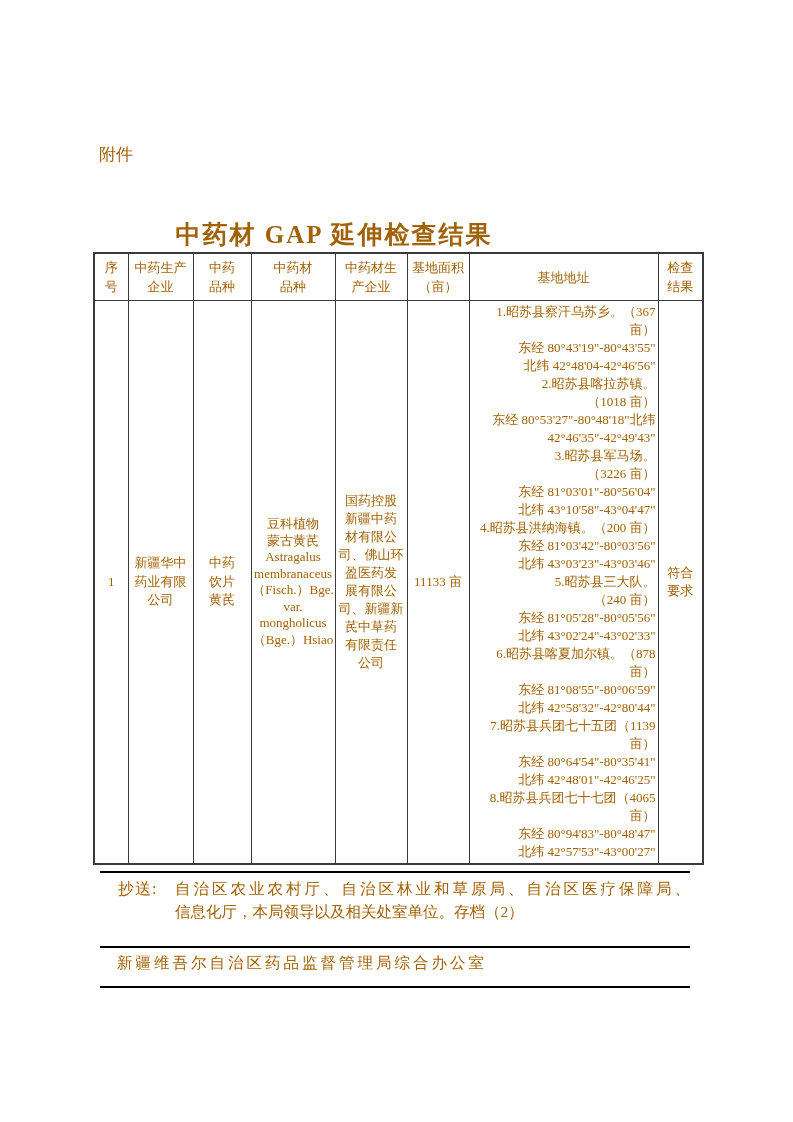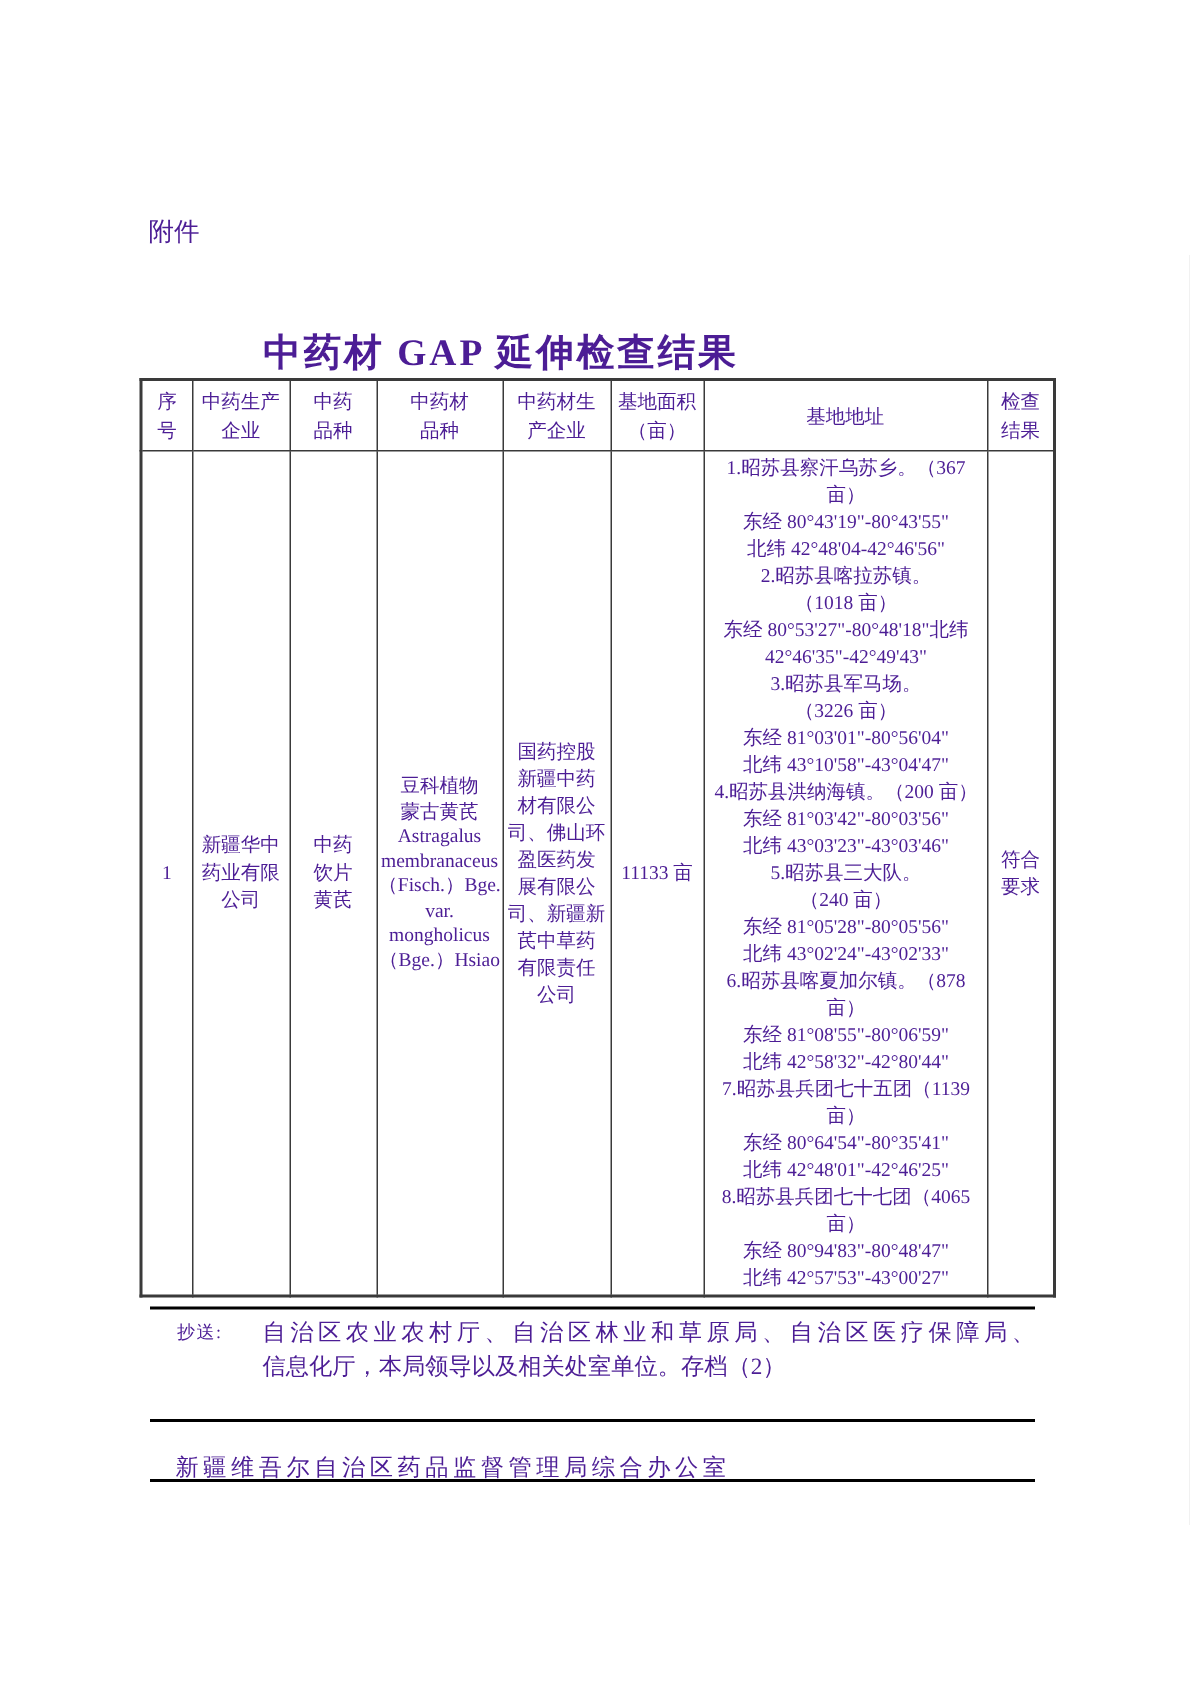--- a/index.html
+++ b/index.html
@@ -3,21 +3,21 @@
 <meta charset="utf-8">
 <style>
   html, body { margin: 0; padding: 0; background: #e8e8e8; }
   .page {
     position: relative;
     width: 793px;
     height: 1122px;
     margin: 0 auto;
     background: #ffffff;
     font-family: "Liberation Serif", "DejaVu Serif", serif;
-    color: #4c1d95;
+    color: #a16207;
     overflow: hidden;
   }
   .attachment {
     position: absolute;
     left: 99px;
     top: 144px;
     font-size: 17px;
     line-height: 22px;
   }
   .doc-title {
@@ -48,40 +48,40 @@
     text-align: center;
     vertical-align: middle;
     white-space: pre-line;
     overflow: hidden;
   }
   .doc-table th { height: 46px; line-height: 19px; }
   .doc-table td { line-height: 18.5px; }
   .doc-table td.latin-cell { line-height: 16.5px; }
   .doc-table td.producer2-cell { line-height: 18px; font-family: Liberation Serif, serif; }
   .doc-table td.addr-cell {
-    text-align: center;
+    text-align: right;
     vertical-align: top;
     line-height: 18px;
     padding: 2px 2px 2px 3px;
   }
   .rule {
     position: absolute;
     left: 100px;
     width: 590px;
     height: 2px;
     background: #000000;
   }
   .rule-1 { top: 871px; }
   .rule-2 { top: 946px; }
   .rule-3 { top: 986px; }
   .copy-label {
     position: absolute;
     left: 118px;
     top: 877px;
-    font-size: 12px;
+    font-size: 16px;
     line-height: 23px;
     letter-spacing: 1px;
   }
   .copy-lines {
     position: absolute;
     left: 175px;
     top: 877px;
     width: 515px;
     font-size: 15.5px;
     line-height: 23px;
@@ -91,21 +91,20 @@
   .issuer-row {
     position: absolute;
     left: 117px;
     top: 951px;
     width: 561px;
     display: flex;
     justify-content: space-between;
     align-items: baseline;
     font-size: 15.5px;
     line-height: 24px;
-    margin-top: 16px;
   }
   .issuer { letter-spacing: 3px; white-space: nowrap; }
   .issue-date { letter-spacing: 1px; white-space: nowrap; }
 </style>
 </head>
 <body>
 
 <div class="page">
 
   <div class="attachment">附件</div>

